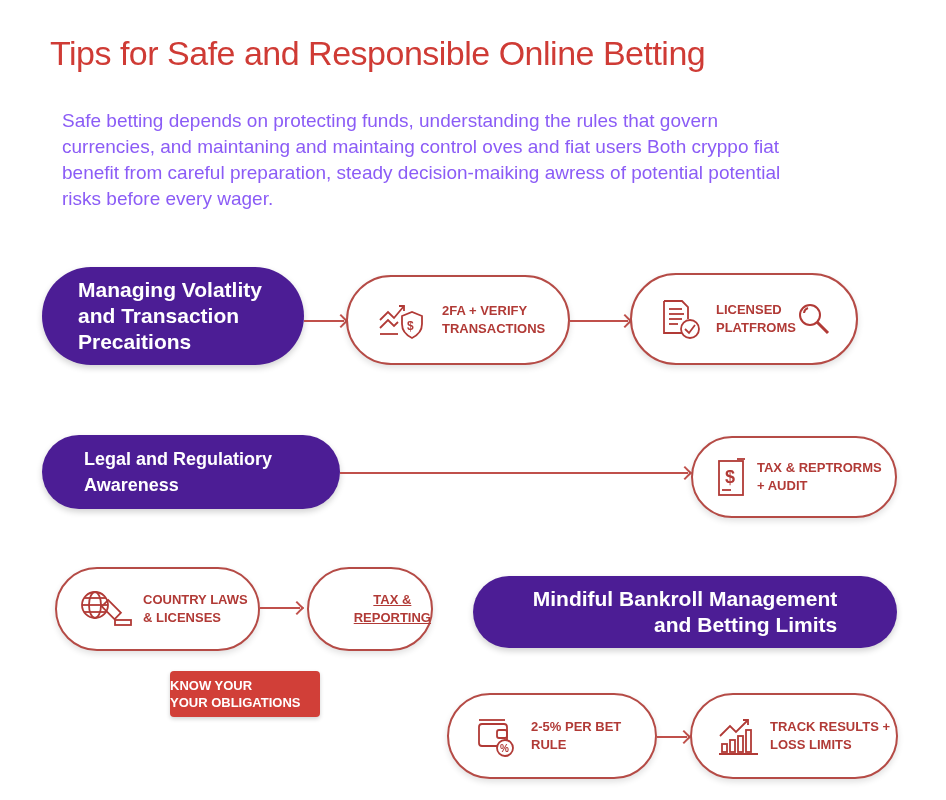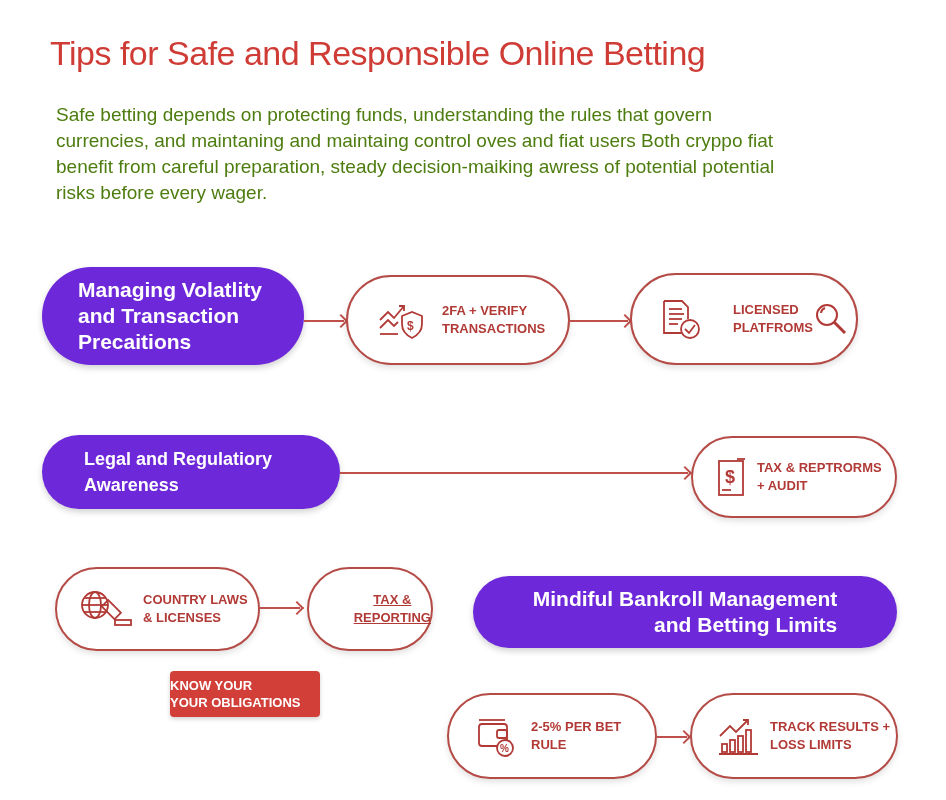--- a/index.html
+++ b/index.html
@@ -5,25 +5,25 @@
   html, body { margin: 0; padding: 0; }
   body {
     width: 946px; height: 800px; position: relative; overflow: hidden;
     background: #ffffff; font-family: "Liberation Sans", sans-serif;
   }
   .title {
     position: absolute; left: 50px; top: 34px; margin: 0;
     font-size: 34px; font-weight: normal; color: #cf3b35; letter-spacing: -0.5px;
   }
   .intro {
-    position: absolute; left: 50px; top: 96px; width: 850px; margin: 6px;
-    font-size: 19px; line-height: 26px; color: #4d7c0f;
+    position: absolute; left: 50px; top: 96px; width: 850px; margin: 12px;
+    font-size: 19px; line-height: 26px; color: #8b5cf6;
   }
   .pill-red {
-    position: absolute; background: #6d28d9; color: #fff; font-weight: bold;
+    position: absolute; background: #4c1d95; color: #fff; font-weight: bold;
     border-radius: 50px; display: flex; align-items: center;
     box-shadow: 0 3px 6px rgba(0,0,0,0.18); box-sizing: border-box;
   }
   .pill-out {
     position: absolute; background: #fff; border: 2px solid #b54b46;
     border-radius: 50px; display: flex; align-items: center;
     box-shadow: 0 3px 6px rgba(0,0,0,0.12); box-sizing: border-box;
     color: #b13a36; font-size: 13px; font-weight: bold; line-height: 18px;
   }
   .line { position: absolute; height: 2px; background: #c0504b; }
@@ -85,21 +85,21 @@
       <path d="M4 4 h18 l6 6 v12"></path>
         <path d="M4 4 v32 h18"></path>
       <line x1="9" y1="12" x2="22" y2="12"></line>
         <line x1="9" y1="17" x2="24" y2="17"></line>
       <line x1="9" y1="22" x2="22" y2="22"></line>
         <line x1="9" y1="27" x2="18" y2="27"></line>
       <circle cx="30" cy="32" r="9"></circle>
         <polyline points="25,32 29,36 35,28"></polyline>
     </svg>
   </span>
-  <div style="flex:1;margin-left:17px;">
+  <div style="flex:1;">
     <span>LICENSED</span><br>
     <span>PLATFROMS</span>
   </div>
   <span style="margin-right:26px;">
     <svg width="36" height="36" viewBox="0 0 36 36" fill="none" stroke="#b13a36" stroke-width="2">
       <circle cx="14" cy="14" r="10"></circle>
         <path d="M8 12 a6 6 0 0 1 4 -5"></path>
       <line x1="21" y1="21" x2="32" y2="32" stroke-width="3"></line>
     </svg>
   </span>

